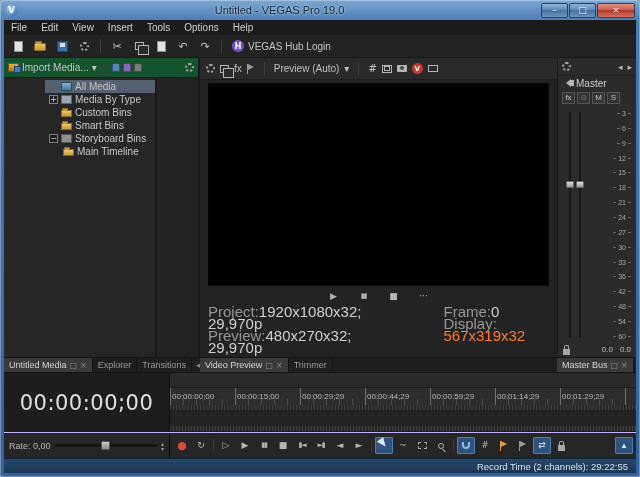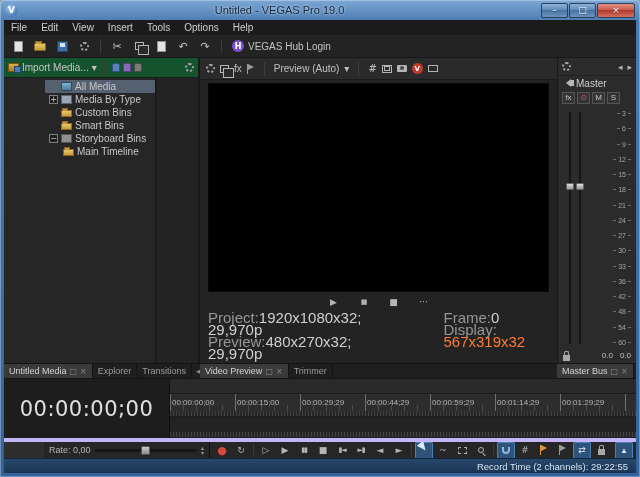--- a/index.html
+++ b/index.html
@@ -141,21 +141,21 @@
   .rblank{height:15px;background:#2a2a2a;border-bottom:1px solid #1c1c1c;flex:none;}
   .ruler{height:17px;position:relative;flex:none;background-color:#2d2d2d;
     background-image:repeating-linear-gradient(90deg,#707070 0 1px,transparent 1px 65px),
       repeating-linear-gradient(90deg,#4c4c4c 0 1px,transparent 1px 13px);
     background-size:100% 100%,100% 6px;background-position:0 0,0 100%;background-repeat:no-repeat;}
   .rlabels{position:absolute;inset:0;display:flex;align-items:center;padding-left:2px;}
   .rlab{width:65px;flex:none;font-size:8px;color:#b8b8b8;white-space:nowrap;overflow:hidden;}
   .dstrip{height:6px;background-color:#262626;flex:none;border-bottom:1px solid #1e1e1e;
     background-image:repeating-linear-gradient(90deg,#424242 0 1px,transparent 1px 3px);}
   .trackarea{flex:1;background:#232323;}
-  .bottomB{height:20px;display:flex;border-top:4px solid #c4b5fd;flex:none;padding-left:40px;}
+  .bottomB{height:26px;display:flex;border-top:1px solid #c4b5fd;flex:none;}
   .ratepanel{width:166px;background:#262626;border-right:1px solid #0f0f0f;display:flex;align-items:center;
     gap:4px;padding:0 5px;flex:none;}
   .ratelabel{font-size:9px;color:#b5b5b5;white-space:nowrap;}
   .rslider{flex:1;height:3px;background:#151515;position:relative;border-radius:1px;}
   .rhandle{position:absolute;left:45%;top:-3px;width:9px;height:9px;background:linear-gradient(#c9c9c9,#8a8a8a);
     border:1px solid #555;border-radius:1px;}
   .rspin{display:flex;flex-direction:column;font-size:6px;color:#999;line-height:5px;text-align:center;}
   .transport{flex:1;background:#262626;display:flex;align-items:center;gap:1px;padding:0 3px;min-width:0;overflow:hidden;}
   .tp{width:18px;height:17px;display:flex;align-items:center;justify-content:center;color:#b5b5b5;
     font-size:9px;border-radius:2px;flex:none;line-height:1;}

